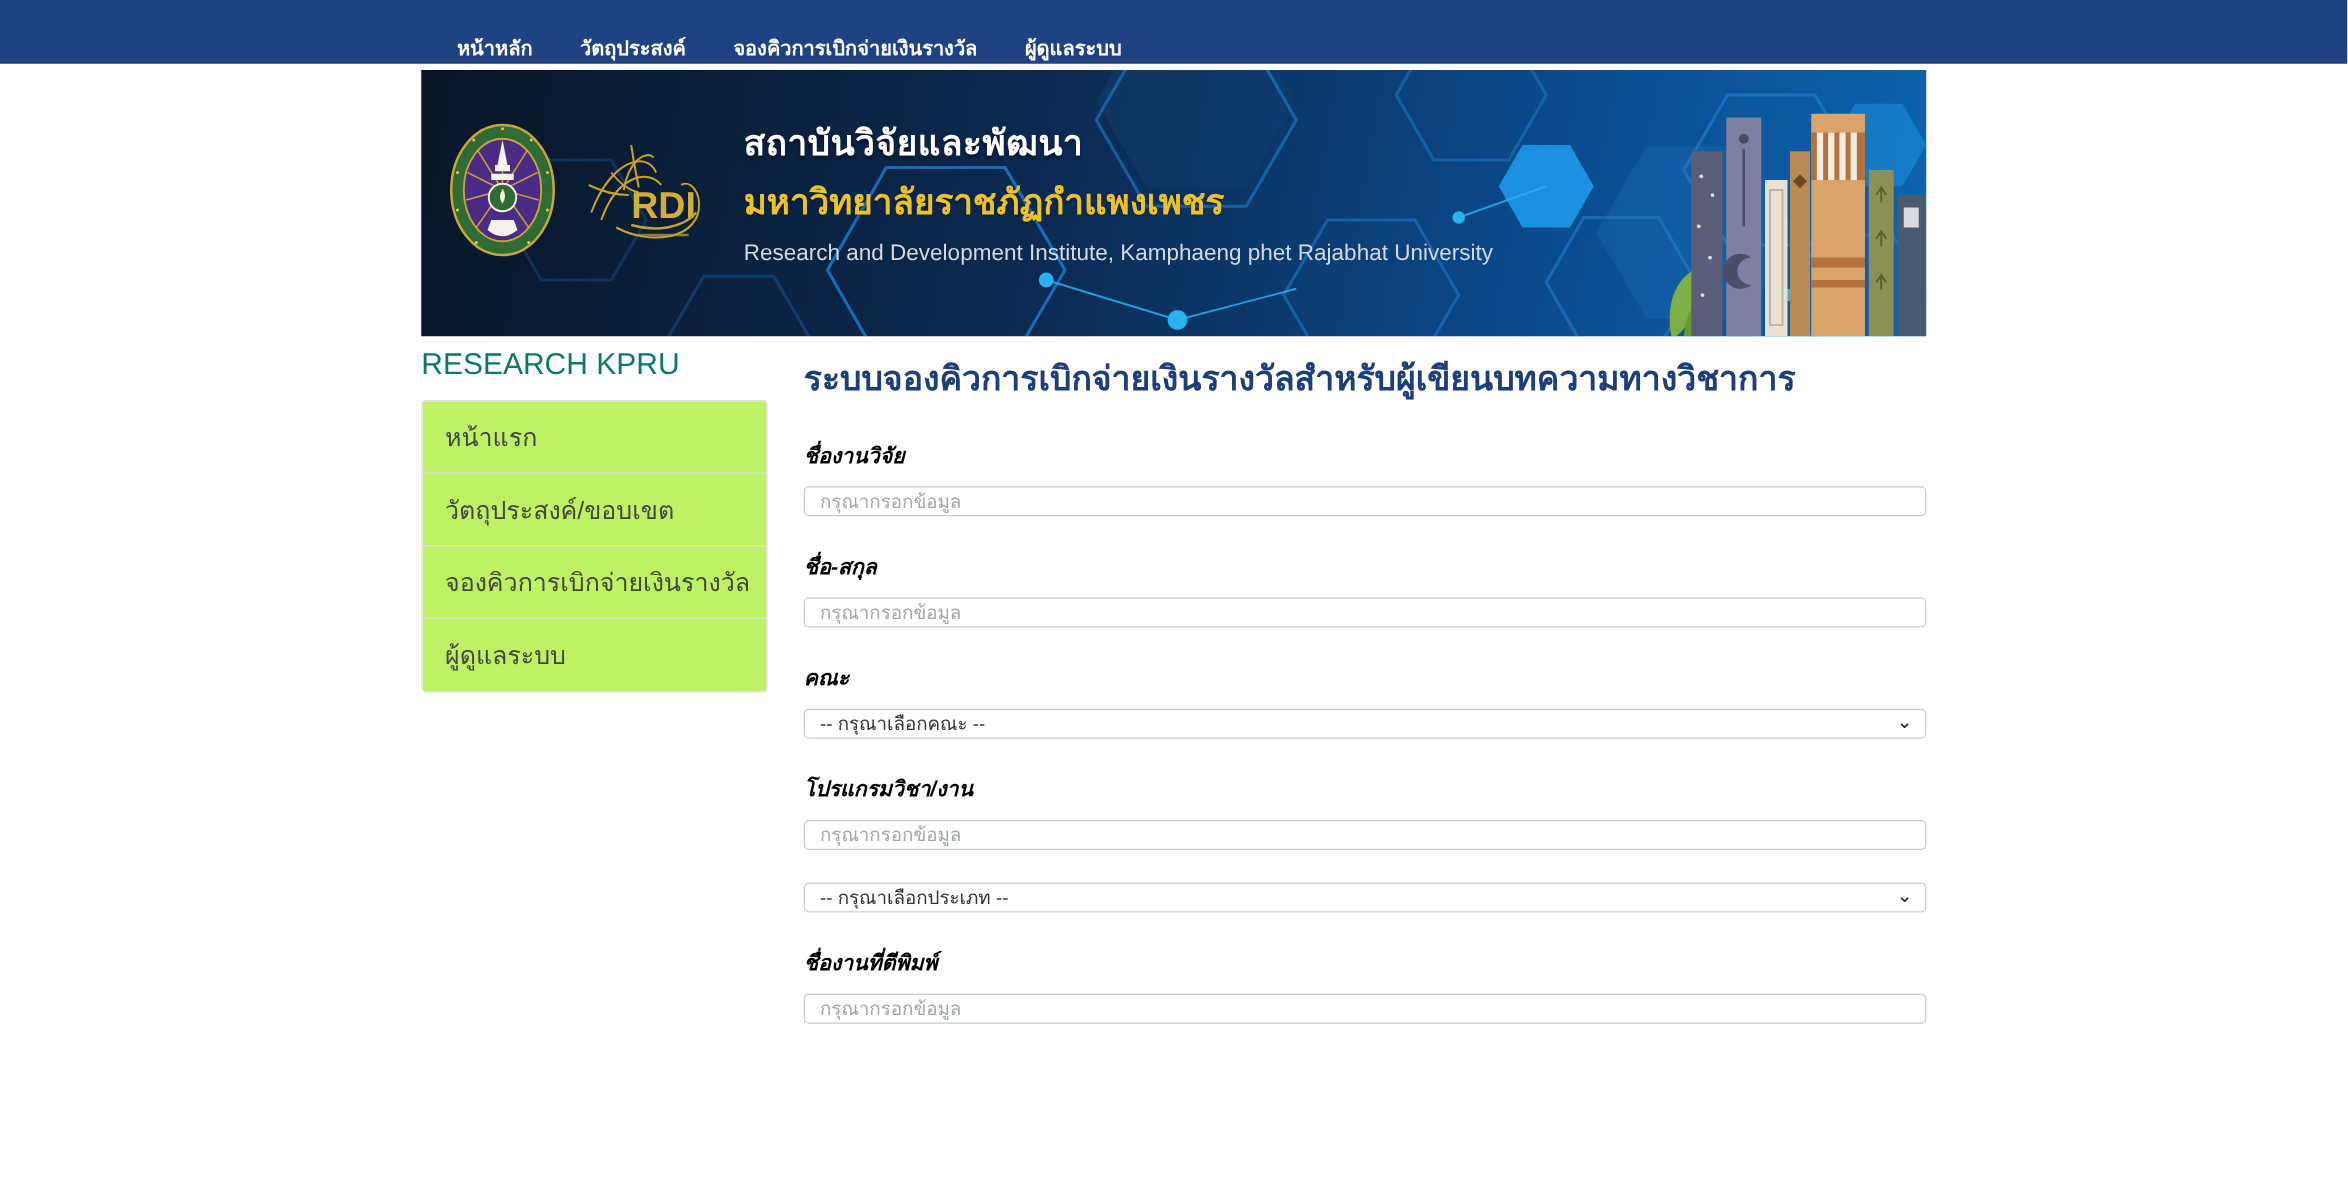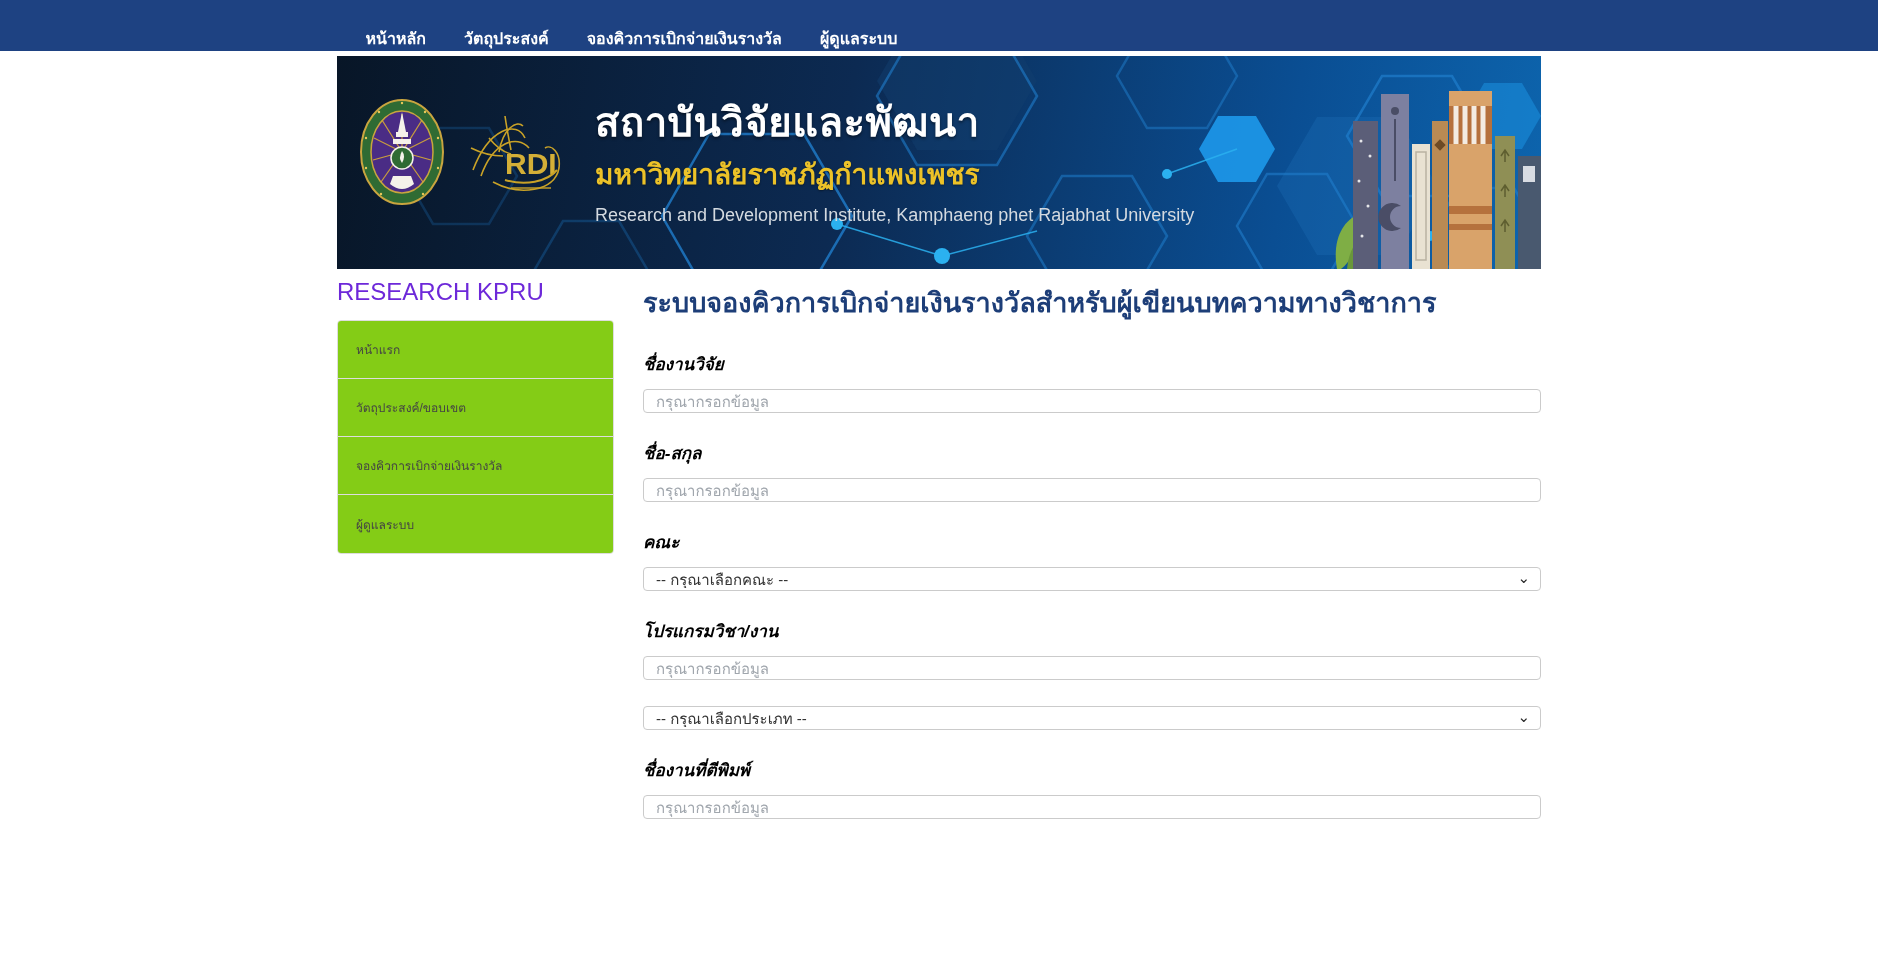--- a/index.html
+++ b/index.html
@@ -14,35 +14,35 @@
 
   
   .container { width:1204px; margin:0 auto; }
 
   
   .banner { position:relative; width:1204px; height:213px; margin-top:5px; overflow:hidden;
     background:linear-gradient(100deg,#081graduate 0%); 
     background:linear-gradient(100deg,#081627 0%, #0c2a52 42%, #0a4e93 78%, #0d65ae 100%); }
   .banner svg.deco { position:absolute; left:0; top:0; }
   .banner-text { position:absolute; left:258px; top:44px; z-index:3; }
-  .banner-title { color:#ffffff; font-size:40px; font-weight:bold; letter-spacing:.5px;
+  .banner-title { color:#ffffff; font-size:28px; font-weight:bold; letter-spacing:.5px;
     text-shadow:0 2px 3px rgba(0,0,0,.45); line-height:1.1; }
   .banner-subtitle { color:#ecc228; font-size:28px; font-weight:bold; margin-top:8px;
     text-shadow:0 1px 2px rgba(0,0,0,.4); }
   .banner-subtitle-en { color:#d4dae0; font-size:18px; margin-top:9px; }
   .seal { position:absolute; left:22px; top:42px; z-index:3; }
   .rdi { position:absolute; left:122px; top:52px; z-index:3; }
 
   
   .content-row { display:flex; align-items:flex-start; margin-top:3px; }
   .sidebar-col { width:277px; flex:0 0 277px; }
-  .sidebar-title { color:#6d28d9; font-size:24px; padding:6px 0 14px 0; }
+  .sidebar-title { color:#0f766e; font-size:24px; padding:6px 0 14px 0; }
   .list-group { border:1px solid #dddddd; border-radius:4px; background:#ffffff; overflow:hidden; }
   .list-item { height:58px; display:flex; align-items:center; padding-left:18px;
-    font-size:12px; color:#444444; border-bottom:1px solid #dddddd; cursor:pointer; background:#84cc16; }
+    font-size:20px; color:#444444; border-bottom:1px solid #dddddd; cursor:pointer; background:#bef264; }
   .list-item:last-child { border-bottom:none; }
 
   .main-col { flex:1; margin-left:29px; padding-top:9px; }
   .main-title { color:#1d3e78; font-size:27px; font-weight:600; margin-bottom:26px; }
   .form-group { margin-bottom:26px; }
   .form-label { display:block; color:#000000; font-size:17px; font-weight:bold; margin-bottom:12px;font-style:italic; }
   .form-control { width:100%; height:24px; border:1px solid #cbcbcb; border-radius:4px;
     padding:0 12px; font-size:15px; color:#333; background:#ffffff;
     font-family:"Liberation Sans", sans-serif; }
   .form-control::placeholder { color:#a0a6ad; opacity:1; }

